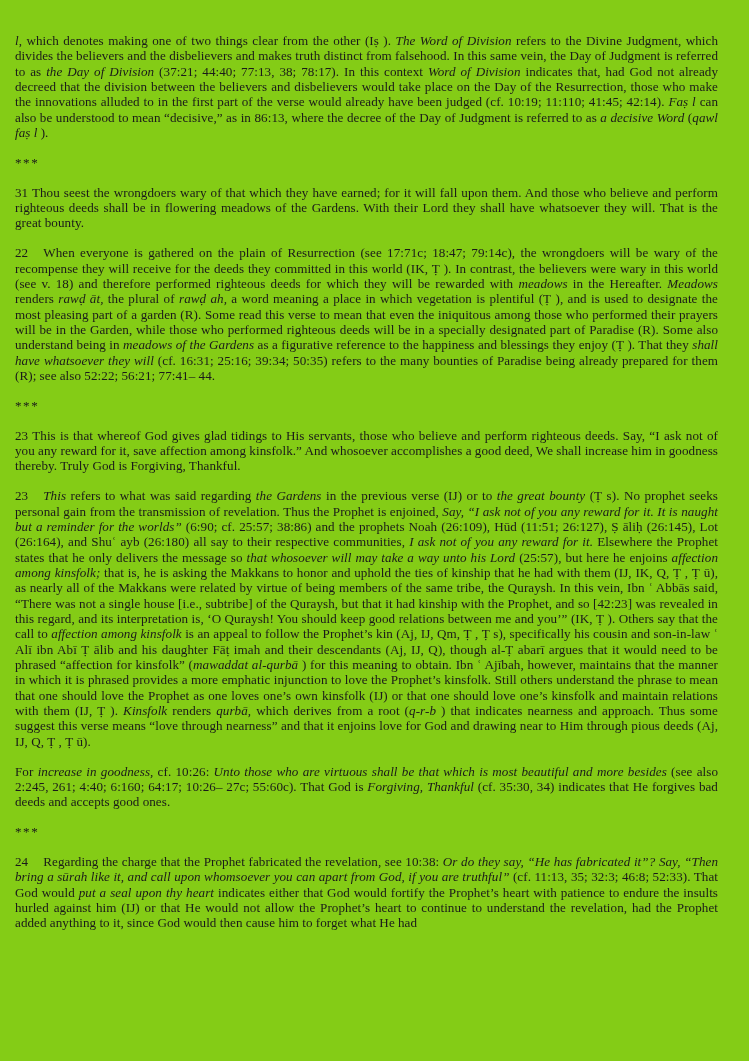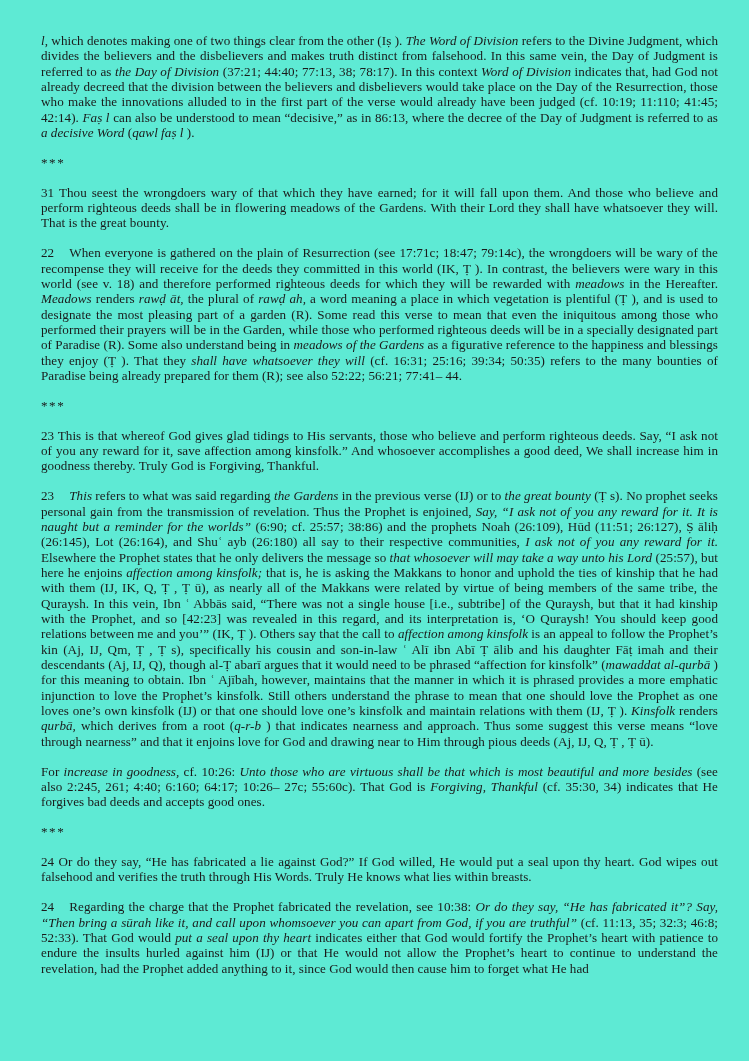--- a/index.html
+++ b/index.html
@@ -11,23 +11,23 @@
     width: 749px;
     height: 1061px;
     overflow: hidden;
     font-family: "Liberation Serif", "DejaVu Serif", serif;
     color: #1a1a1a;
   }
   .page {
     position: relative;
     width: 749px;
     height: 1061px;
-    background: #5eead4;
+    background: #84cc16;
     box-sizing: border-box;
-    padding: 33px 31px 20px 41px;
+    padding: 33px 31px 20px 15px;
   }
   .block {
     font-size: 13.1px;
     line-height: 15.35px;
     text-align: justify;
     text-justify: inter-word;
     margin: 0 0 14.5px 0;
     word-spacing: -0.1px;
     letter-spacing: 0.005em;
   }
@@ -58,16 +58,15 @@
   <div id="content">
       <p class="block commentary"><i>l</i><span>, which denotes making one of two things clear from the other (Iṣ ). </span><i>The Word of Division</i><span> refers to the Divine Judgment, which divides the believers and the disbelievers and makes truth distinct from falsehood. In this same vein, the Day of Judgment is referred to as </span><i>the Day of Division</i><span> (37:21; 44:40; 77:13, 38; 78:17). In this context </span><i>Word of Division</i><span> indicates that, had God not already decreed that the division between the believers and disbelievers would take place on the Day of the Resurrection, those who make the innovations alluded to in the first part of the verse would already have been judged (cf. 10:19; 11:110; 41:45; 42:14). </span><i>Faṣ l</i><span> can also be understood to mean “decisive,” as in 86:13, where the decree of the Day of Judgment is referred to as </span><i>a decisive Word</i><span> (</span><i>qawl faṣ l</i><span> ).</span></p>
       <p class="block sep"><span>***</span></p>
       <p class="block verse"><span>31 Thou seest the wrongdoers wary of that which they have earned; for it will fall upon them. And those who believe and perform righteous deeds shall be in flowering meadows of the Gardens. With their Lord they shall have whatsoever they will. That is the great bounty.</span></p>
       <p class="block commentary"><span>22</span><span class="gap"></span><span>When everyone is gathered on the plain of Resurrection (see 17:71c; 18:47; 79:14c), the wrongdoers will be wary of the recompense they will receive for the deeds they committed in this world (IK, Ṭ ). In contrast, the believers were wary in this world (see v. 18) and therefore performed righteous deeds for which they will be rewarded with </span><i>meadows</i><span> in the Hereafter. </span><i>Meadows</i><span> renders </span><i>rawḍ āt,</i><span> the plural of </span><i>rawḍ ah,</i><span> a word meaning a place in which vegetation is plentiful (Ṭ ), and is used to designate the most pleasing part of a garden (R). Some read this verse to mean that even the iniquitous among those who performed their prayers will be in the Garden, while those who performed righteous deeds will be in a specially designated part of Paradise (R). Some also understand being in </span><i>meadows of the Gardens</i><span> as a figurative reference to the happiness and blessings they enjoy (Ṭ ). That they </span><i>shall have whatsoever they will</i><span> (cf. 16:31; 25:16; 39:34; 50:35) refers to the many bounties of Paradise being already prepared for them (R); see also 52:22; 56:21; 77:41– 44.</span></p>
       <p class="block sep"><span>***</span></p>
       <p class="block verse"><span>23 This is that whereof God gives glad tidings to His servants, those who believe and perform righteous deeds. Say, “I ask not of you any reward for it, save affection among kinsfolk.” And whosoever accomplishes a good deed, We shall increase him in goodness thereby. Truly God is Forgiving, Thankful.</span></p>
       <p class="block commentary"><span>23</span><span class="gap"></span><i>This</i><span> refers to what was said regarding </span><i>the Gardens</i><span> in the previous verse (IJ) or to </span><i>the great bounty</i><span> (Ṭ s). No prophet seeks personal gain from the transmission of revelation. Thus the Prophet is enjoined, </span><i>Say, “I ask not of you any reward for it. It is naught but a reminder for the worlds”</i><span> (6:90; cf. 25:57; 38:86) and the prophets Noah (26:109), Hūd (11:51; 26:127), Ṣ āliḥ (26:145), Lot (26:164), and Shuʿ ayb (26:180) all say to their respective communities, </span><i>I ask not of you any reward for it.</i><span> Elsewhere the Prophet states that he only delivers the message so </span><i>that whosoever will may take a way unto his Lord</i><span> (25:57), but here he enjoins </span><i>affection among kinsfolk;</i><span> that is, he is asking the Makkans to honor and uphold the ties of kinship that he had with them (IJ, IK, Q, Ṭ , Ṭ ū), as nearly all of the Makkans were related by virtue of being members of the same tribe, the Quraysh. In this vein, Ibn ʿ Abbās said, “There was not a single house [i.e., subtribe] of the Quraysh, but that it had kinship with the Prophet, and so [42:23] was revealed in this regard, and its interpretation is, ‘O Quraysh! You should keep good relations between me and you’” (IK, Ṭ ). Others say that the call to </span><i>affection among kinsfolk</i><span> is an appeal to follow the Prophet’s kin (Aj, IJ, Qm, Ṭ , Ṭ s), specifically his cousin and son-in-law ʿ Alī ibn Abī Ṭ ālib and his daughter Fāṭ imah and their descendants (Aj, IJ, Q), though al-Ṭ abarī argues that it would need to be phrased “affection for kinsfolk” (</span><i>mawaddat al-qurbā</i><span> ) for this meaning to obtain. Ibn ʿ Ajībah, however, maintains that the manner in which it is phrased provides a more emphatic injunction to love the Prophet’s kinsfolk. Still others understand the phrase to mean that one should love the Prophet as one loves one’s own kinsfolk (IJ) or that one should love one’s kinsfolk and maintain relations with them (IJ, Ṭ ). </span><i>Kinsfolk</i><span> renders </span><i>qurbā,</i><span> which derives from a root (</span><i>q-r-b</i><span> ) that indicates nearness and approach. Thus some suggest this verse means “love through nearness” and that it enjoins love for God and drawing near to Him through pious deeds (Aj, IJ, Q, Ṭ , Ṭ ū).</span></p>
       <p class="block commentary"><span>For </span><i>increase in goodness,</i><span> cf. 10:26: </span><i>Unto those who are virtuous shall be that which is most beautiful and more besides</i><span> (see also 2:245, 261; 4:40; 6:160; 64:17; 10:26– 27c; 55:60c). That God is </span><i>Forgiving, Thankful</i><span> (cf. 35:30, 34) indicates that He forgives bad deeds and accepts good ones.</span></p>
       <p class="block sep"><span>***</span></p>
-      <p class="block verse"><span>24 Or do they say, “He has fabricated a lie against God?” If God willed, He would put a seal upon thy heart. God wipes out falsehood and verifies the truth through His Words. Truly He knows what lies within breasts.</span></p>
       <p class="block commentary final"><span>24</span><span class="gap"></span><span>Regarding the charge that the Prophet fabricated the revelation, see 10:38: </span><i>Or do they say, “He has fabricated it”? Say, “Then bring a sūrah like it, and call upon whomsoever you can apart from God, if you are truthful”</i><span> (cf. 11:13, 35; 32:3; 46:8; 52:33). That God would </span><i>put a seal upon thy heart</i><span> indicates either that God would fortify the Prophet’s heart with patience to endure the insults hurled against him (IJ) or that He would not allow the Prophet’s heart to continue to understand the revelation, had the Prophet added anything to it, since God would then cause him to forget what He had</span></p>
     </div>
 </div>
 
 </body></html>

